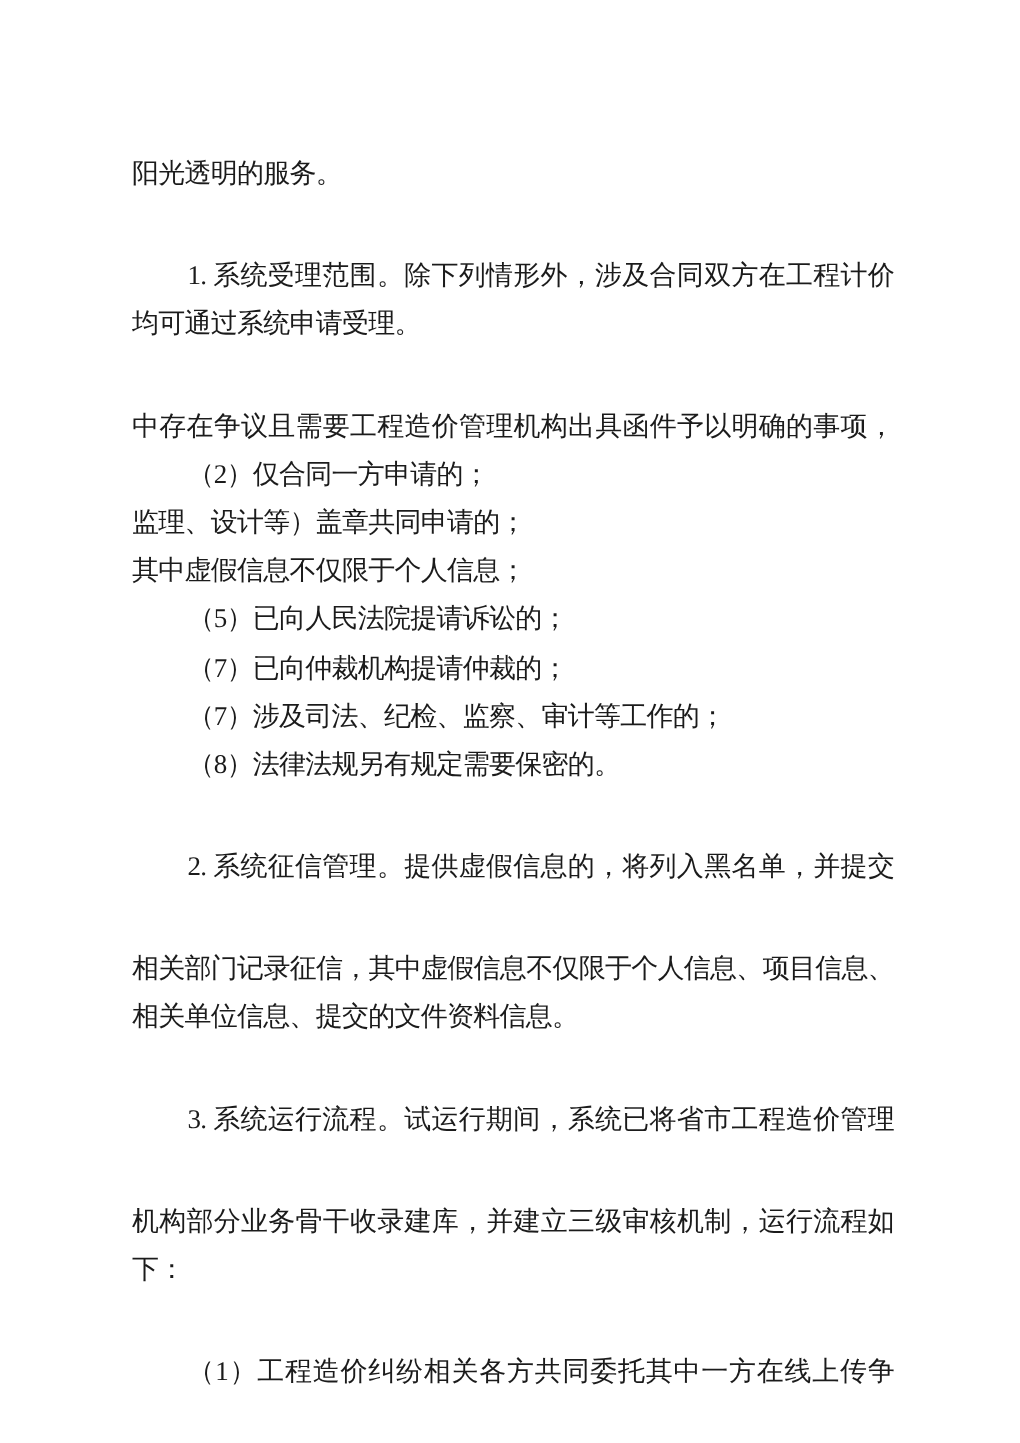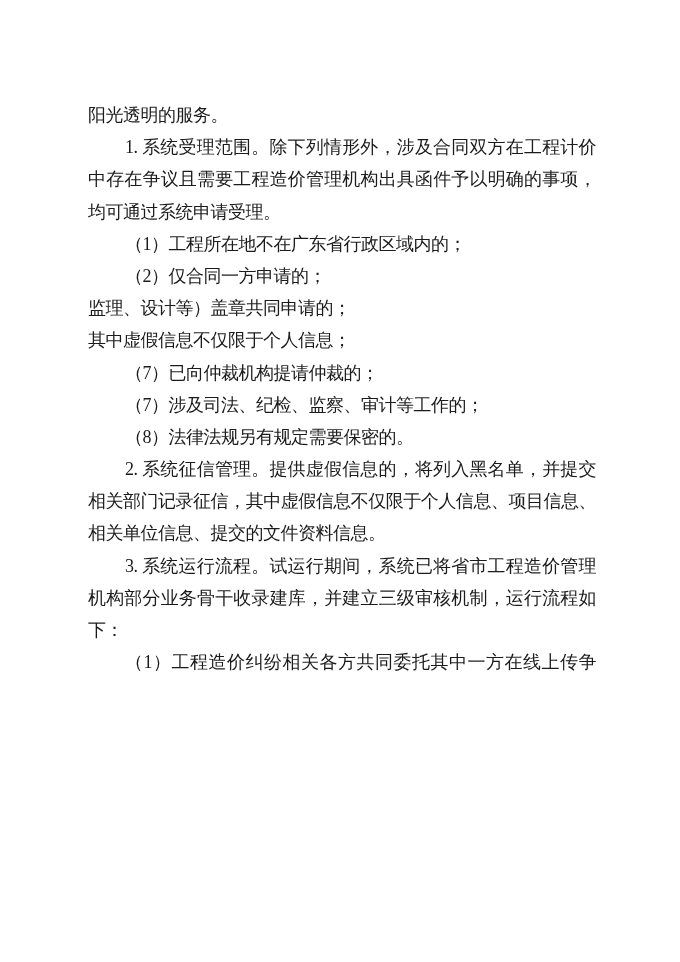--- a/index.html
+++ b/index.html
@@ -37,54 +37,55 @@
     text-align: left;
     white-space: nowrap;
   }
   .line.indent {
     padding-left: 37px;
   }
   .line.fill {
     text-align: justify;
     text-align-last: justify;
     white-space: normal;
+    margin-top: 36px;
   }
 </style>
 </head>
 <body>
 
 <div class="page">
   <div class="doc">
 
     <p>
       <span class="line" style="display:block">阳光透明的服务。</span>
     </p>
 
     <p>
       <span class="line indent fill" style="display:block">1. 系统受理范围。除下列情形外，涉及合同双方在工程计价</span>
+      <span class="line" style="display:block">均可通过系统申请受理。</span>
       <span class="line fill" style="display:block">中存在争议且需要工程造价管理机构出具函件予以明确的事项，</span>
-      <span class="line" style="display:block">均可通过系统申请受理。</span>
     </p>
 
-    <p>
-      <span class="line indent" style="display:block">（1）工程所在地不在广东省行政区域内的；</span>
-    </p>
 
     <p>
       <span class="line indent" style="display:block">（2）仅合同一方申请的；</span>
     </p>
 
     <p>
       <span class="line" style="display:block">监理、设计等）盖章共同申请的；</span>
     </p>
 
     <p>
       <span class="line" style="display:block">其中虚假信息不仅限于个人信息；</span>
     </p>
 
+    <p>
+      <span class="line indent" style="display:block">（5）已向人民法院提请诉讼的；</span>
+    </p>
 
     <p>
       <span class="line indent" style="display:block">（7）已向仲裁机构提请仲裁的；</span>
     </p>
 
     <p>
       <span class="line indent" style="display:block">（7）涉及司法、纪检、监察、审计等工作的；</span>
     </p>
 
     <p>

